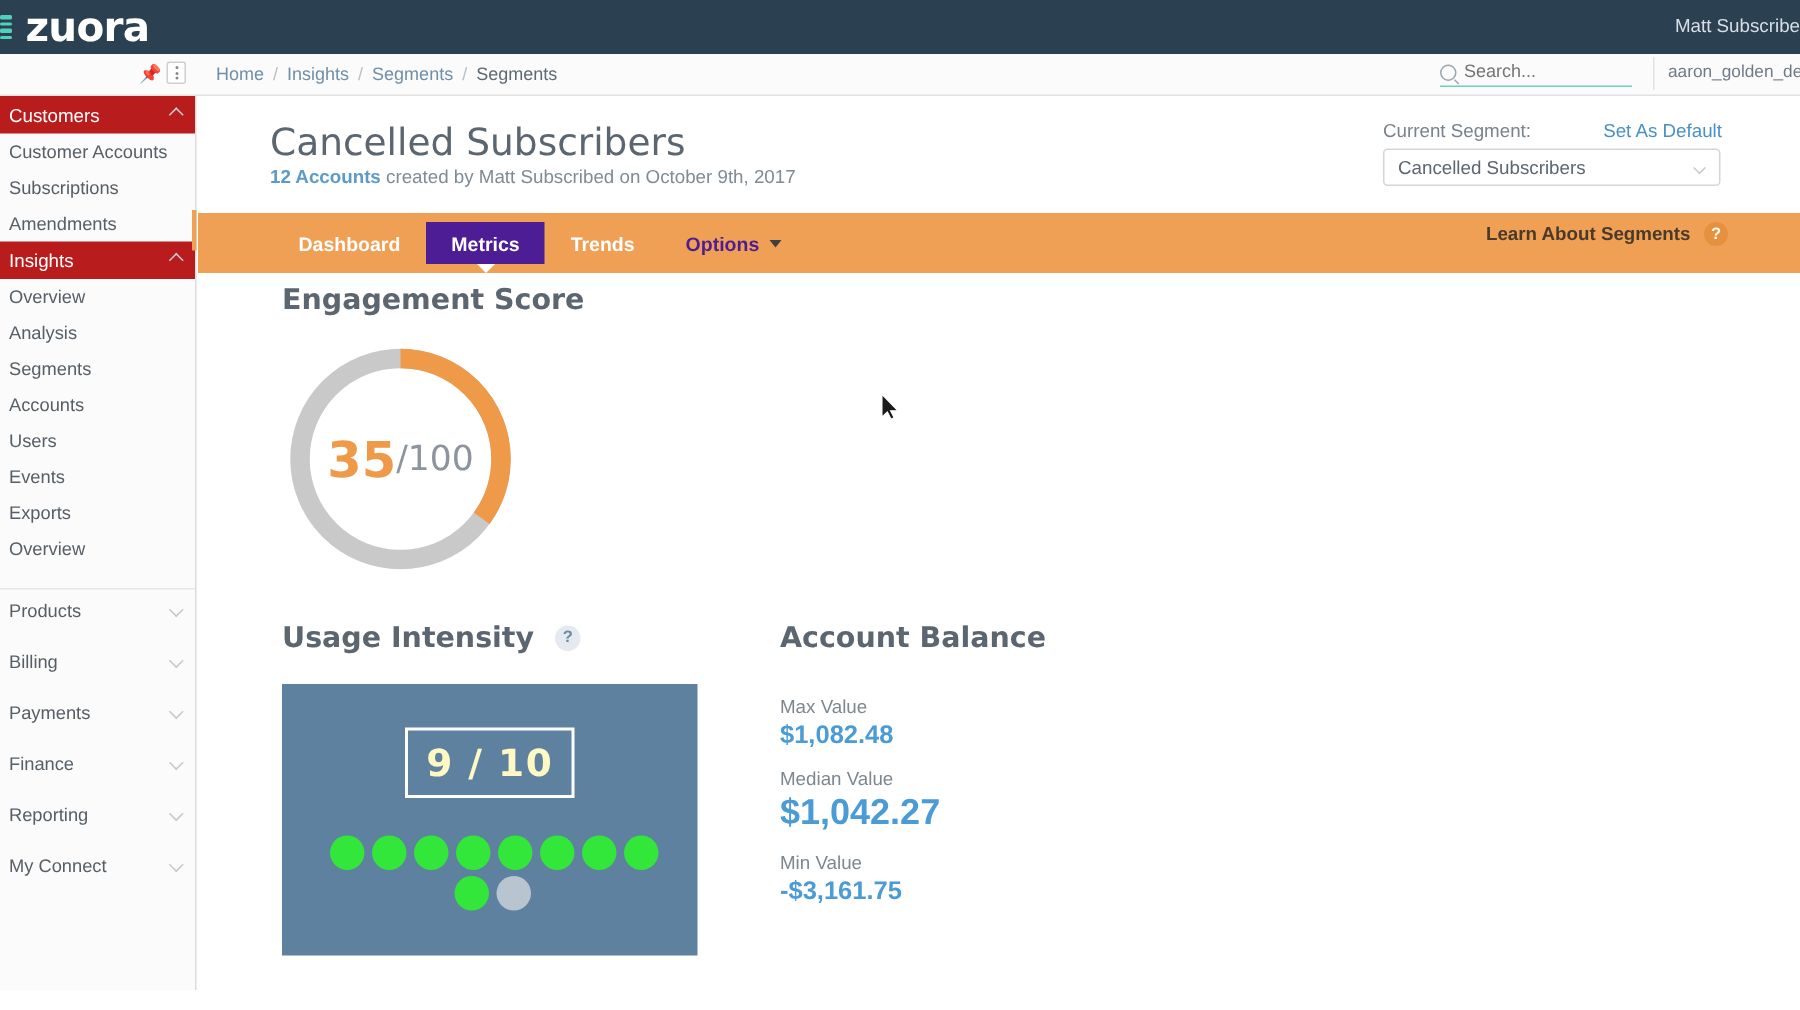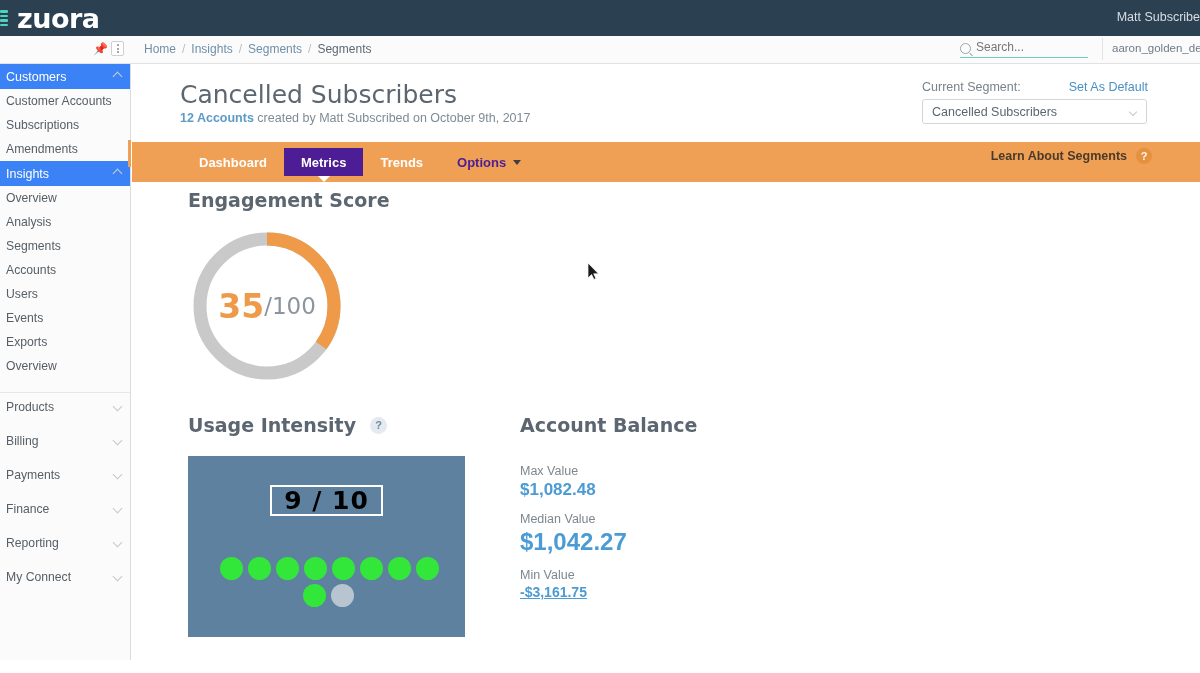--- a/index.html
+++ b/index.html
@@ -78,21 +78,21 @@
   .acct-name {
     position: absolute; left: 1112px; top: 42px; font-size: 11.5px; color: #6f7b87; white-space: nowrap;
   }
 
   
   .sidebar {
     position: absolute; left: 0; top: 64px; width: 131px; height: 596px;
     background: #fbfbfb; border-right: 1px solid #dcdcdc;
   }
   .side-head {
-    height: 25px; background: #3b82f6; color: #ffffff;
+    height: 25px; background: #b91c1c; color: #ffffff;
     font-size: 12.5px; display: flex; align-items: center;
     padding-left: 6px; position: relative;
   }
   .side-head .chev {
     position: absolute; right: 9px; top: 9px; width: 7px; height: 7px;
     border-left: 1.4px solid #c9cfd4; border-top: 1.4px solid #c9cfd4;
     transform: rotate(45deg);
   }
   .side-item {
     height: 24px; display: flex; align-items: center; padding-left: 6px;
@@ -188,39 +188,39 @@
   .help-circle {
     width: 17px; height: 17px; border-radius: 50%; background: #e4eaef;
     color: #6d8ba3; font-size: 11px; font-weight: bold;
     display: flex; align-items: center; justify-content: center;
   }
   .usage-panel {
     position: absolute; left: 56px; top: 392px; width: 277px; height: 181px;
     background: #5e81a0;
   }
   .usage-score {
-    position: absolute; left: 82px; top: 29px; width: 113px; height: 31px;
+    position: absolute; left: 82px; top: 29px; width: 113px; height: 47px;
     border: 2px solid #ffffff; display: flex; align-items: center; justify-content: center;
-    color: #000000; font-size: 25px; font-weight: bold; letter-spacing: 1px;
+    color: #fef9c3; font-size: 25px; font-weight: bold; letter-spacing: 1px;
     font-family: "DejaVu Sans", sans-serif;
     text-align: center;
   }
   .dots-row { position: absolute; display: flex; gap: 5px; }
   .dots-row.r1 { left: 32px; top: 101px; }
   .dots-row.r2 { left: 115px; top: 128px; }
   .dot { width: 23px; height: 23px; border-radius: 50%; background: #33e63a; }
   .dot.off { background: #b8c5d1; }
 
   .balance { position: absolute; left: 388px; top: 350px; }
   .bal-list { position: absolute; left: 388px; top: 400px; }
   .bal-label { font-size: 12.5px; color: #7d878f; margin-bottom: 2px; }
   .bal-val { color: #4b9bd4; font-weight: bold; }
   .bal-val.max { font-size: 17px; margin-bottom: 12px; }
   .bal-val.median { font-size: 24px; margin-bottom: 12px; }
-  .bal-val.min { font-size: 14px; text-decoration: underline; }
+  .bal-val.min { font-size: 17px; }
 
   .cursor { position: absolute; left: 588px; top: 263px; width: 12px; height: 17px; }
 </style>
 </head>
 <body>
 
 <div class="app">
 
   <div class="topbar">
     <div class="hamburger">

